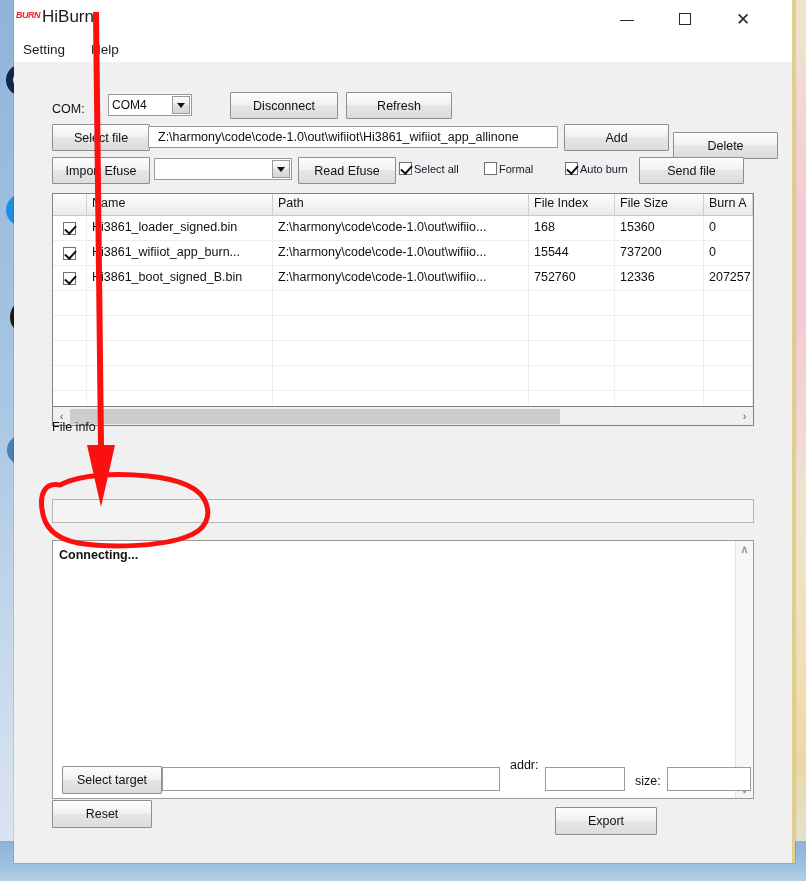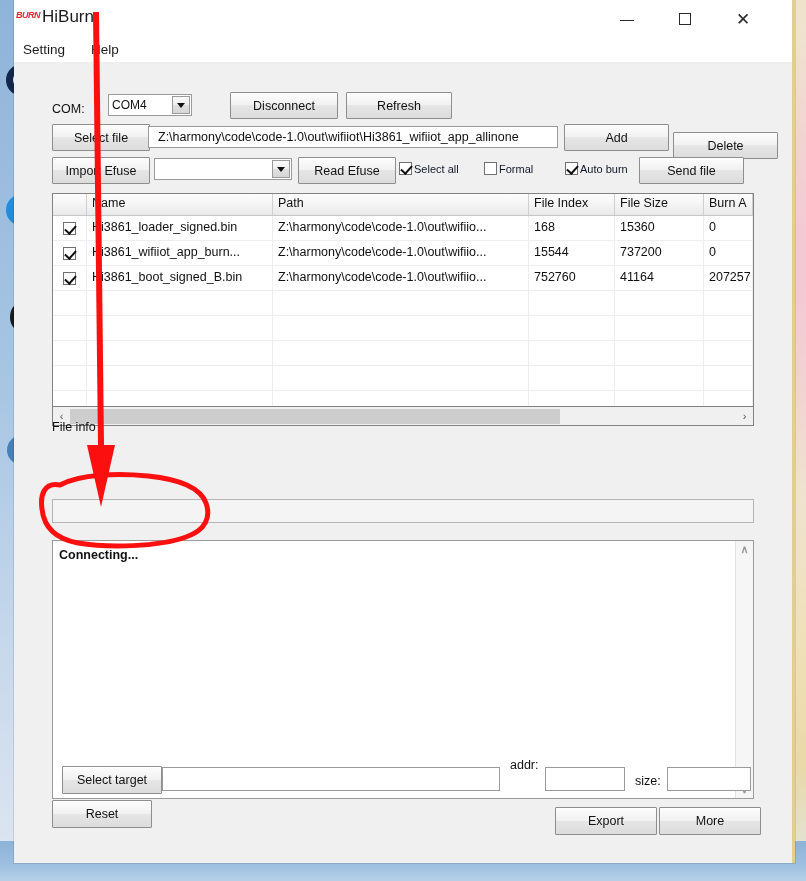--- a/index.html
+++ b/index.html
@@ -244,21 +244,21 @@
         <div class="td c4">737200</div>
         <div class="td c5">0</div>
       </div>
       <div class="trow">
         <div class="td c0 cb">
             <span class="box on"></span>
           </div>
         <div class="td c1">Hi3861_boot_signed_B.bin</div>
         <div class="td c2">Z:\harmony\code\code-1.0\out\wifiio...</div>
         <div class="td c3">752760</div>
-        <div class="td c4">41164</div>
+        <div class="td c4">12336</div>
         <div class="td c5">207257</div>
       </div>
 
       <div class="trow">
           <div class="td c0"></div>
           <div class="td c1"></div>
           <div class="td c2"></div>
           <div class="td c3"></div>
           <div class="td c4"></div>
           <div class="td c5"></div>
@@ -316,21 +316,20 @@
 
     <div class="btn" style="left:48px;top:704px;width:98px;height:26px;">Select target</div>
     <div class="txt" style="left:148px;top:705px;width:338px;height:24px;"></div>
     <span class="lbl" style="left:496px;top:696px;">addr:</span>
     <div class="txt" style="left:531px;top:705px;width:80px;height:24px;"></div>
     <span class="lbl" style="left:621px;top:712px;">size:</span>
     <div class="txt" style="left:653px;top:705px;width:84px;height:24px;"></div>
 
     <div class="btn" style="left:38px;top:738px;width:98px;height:26px;">Reset</div>
     <div class="btn" style="left:541px;top:745px;width:100px;height:26px;">Export</div>
-    <div class="btn" style="left:645px;top:745px;width:100px;height:26px;">More</div>
   </div>
 </div>
 
 <svg id="annot" width="806" height="881" viewBox="0 0 806 881">
 
   <path d="M96 12 L101 445" stroke="#fb0f0f" stroke-width="6" fill="none" stroke-linecap="butt"></path>
   <path d="M87 445 L115 445 L101 507 Z" fill="#fb0f0f"></path>
 
   <path d="M60 485 C44 482 40 495 42 509 C44 528 56 539 78 543 C108 548 158 547 186 537
            C206 530 211 517 206 503 C200 487 178 479 148 476 C118 473 80 474 60 485 Z" fill="none" stroke="#fb0f0f" stroke-width="5" stroke-linejoin="round"></path>

